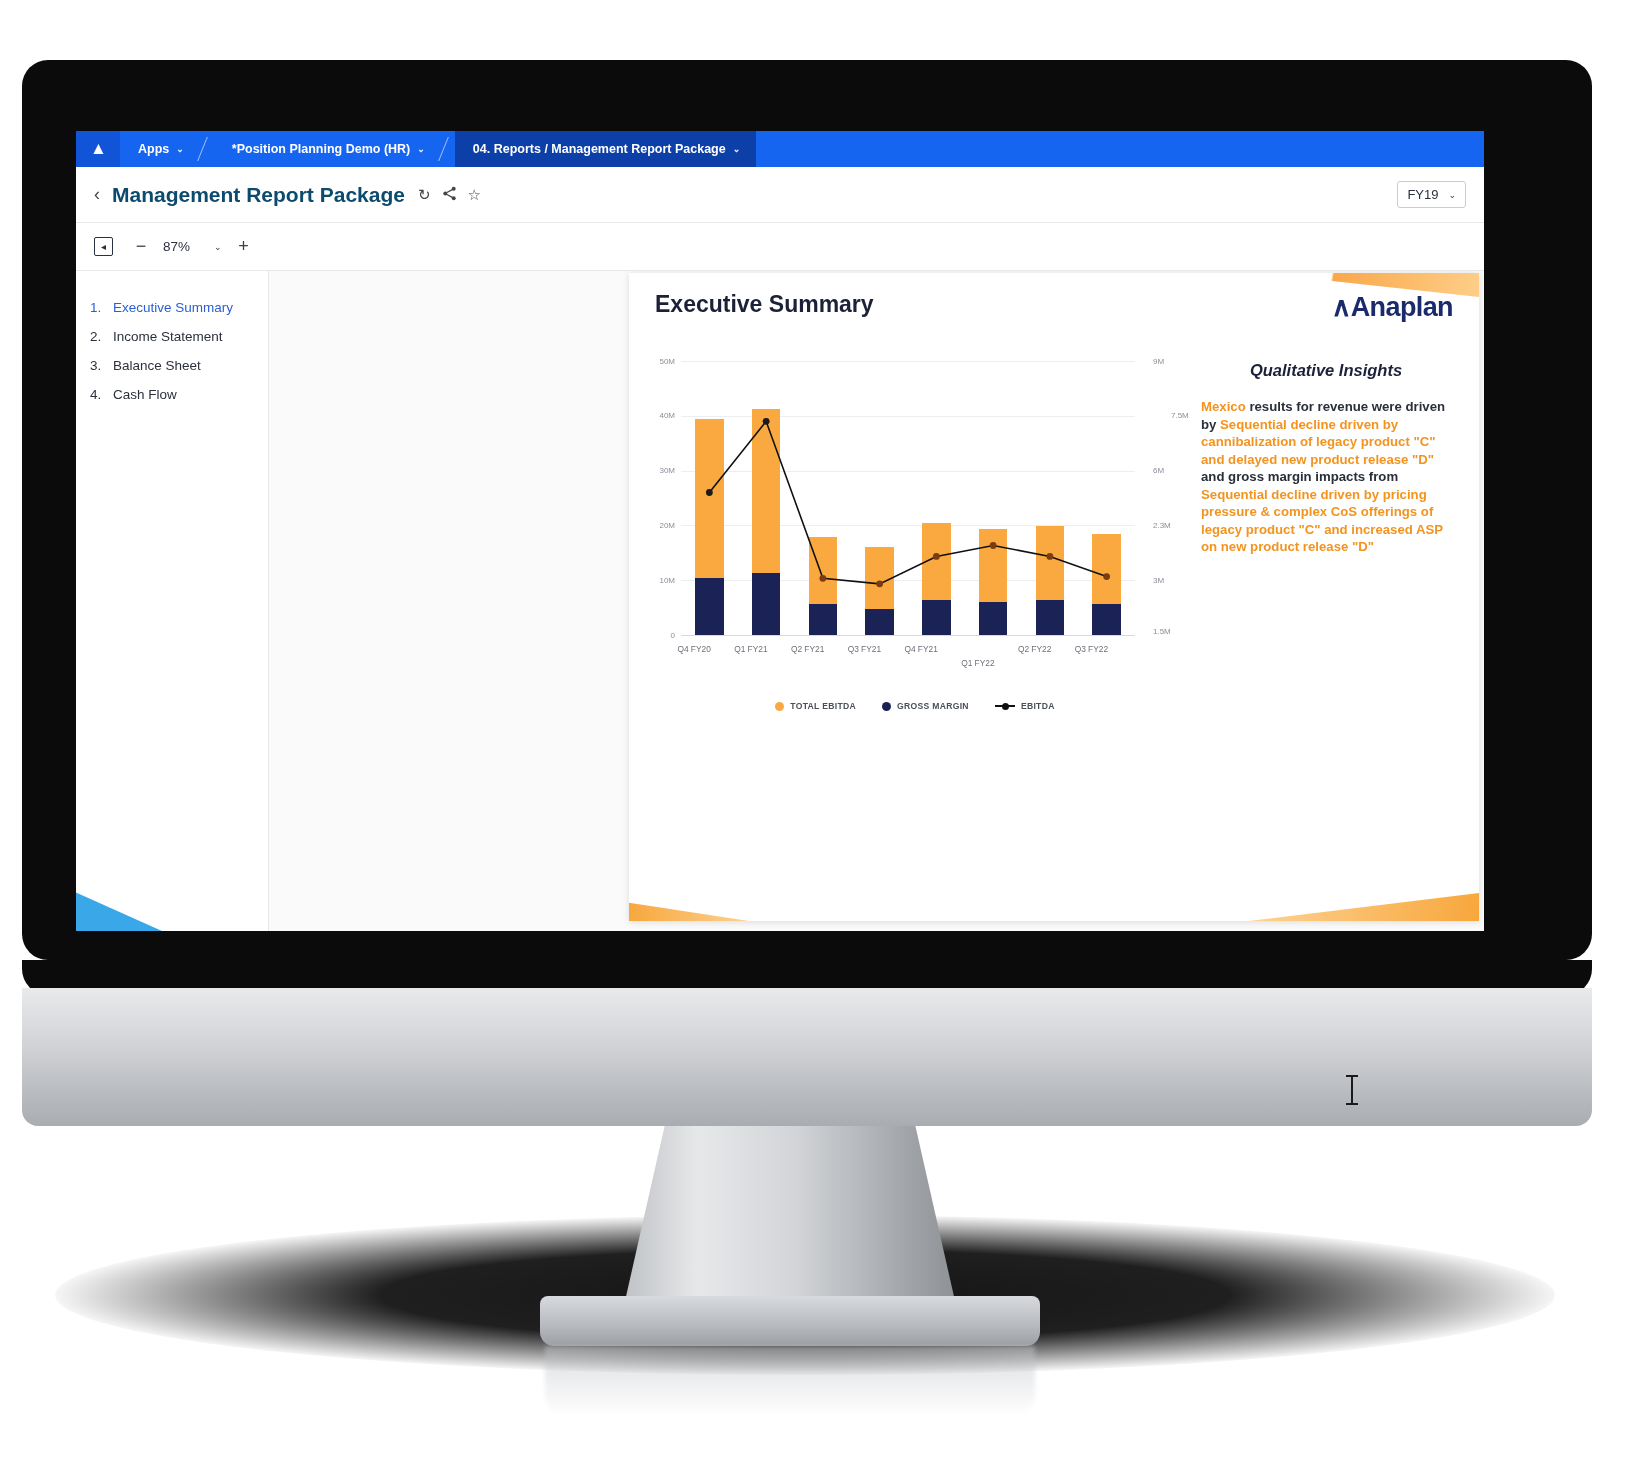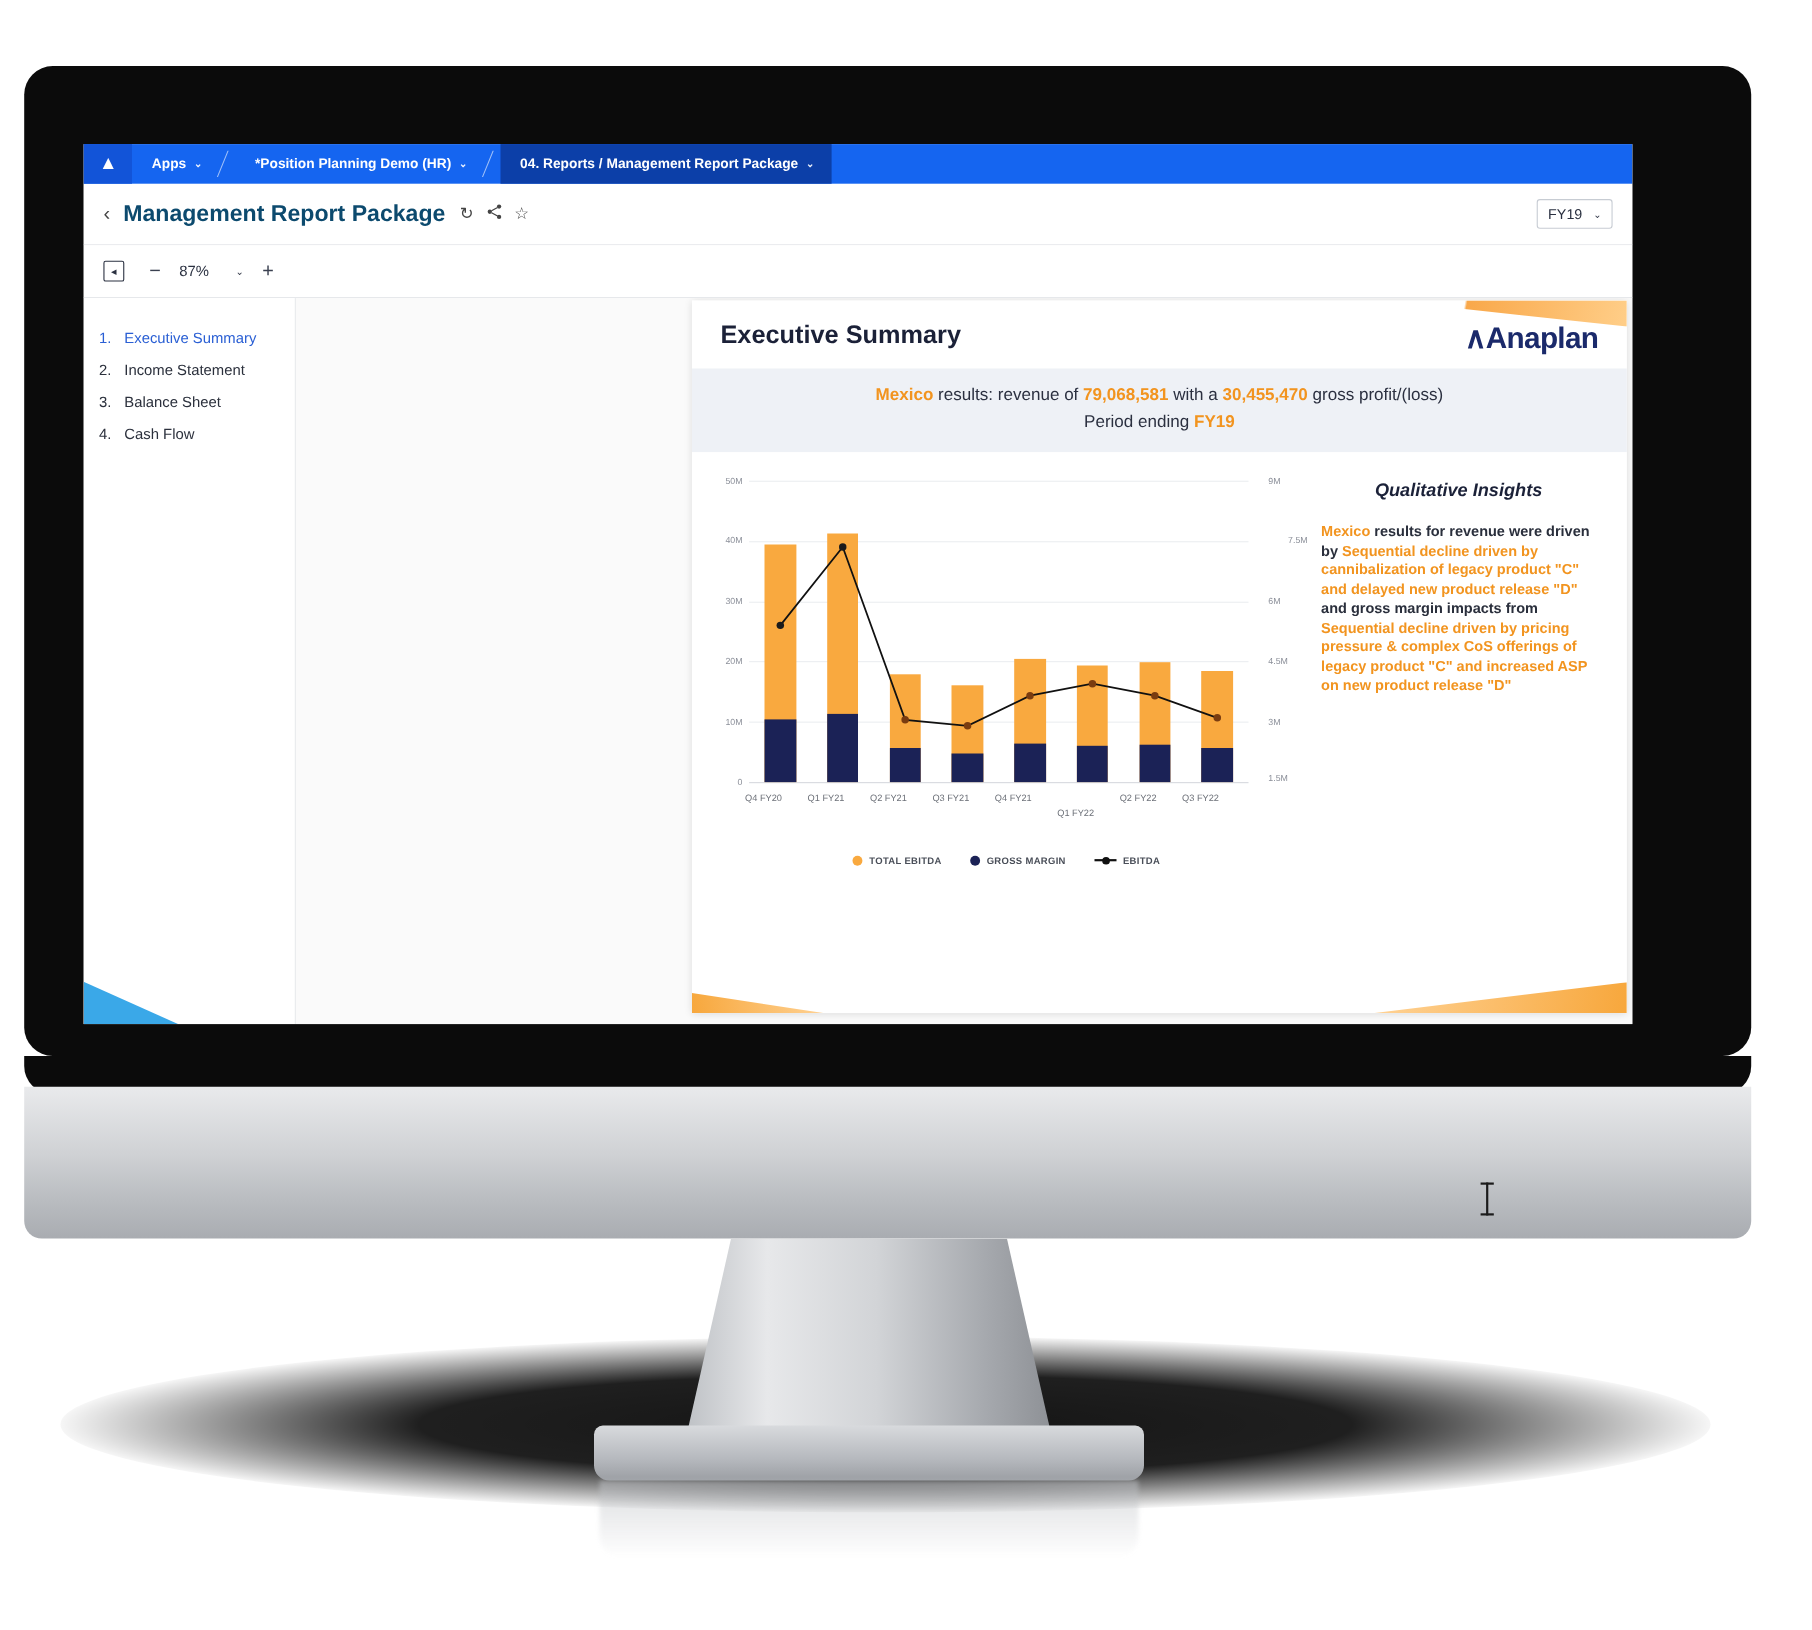--- a/index.html
+++ b/index.html
@@ -332,28 +332,20 @@
       <div id="report-page">
 
         <div id="report-header">
           <div id="header-swoosh"></div>
           <span id="report-title">Executive Summary</span>
           <span id="anaplan-brand">
             <span id="brand-a">∧</span><span>Anaplan</span>
           </span>
         </div>
 
-        <div id="subtitle-band">
-          <div>
-            <span class="hl">Mexico</span><span> results: revenue of </span><span class="hl">79,068,581</span><span> with a </span><span class="hl">30,455,470</span><span> gross profit/(loss)</span>
-          </div>
-          <div>
-            <span>Period ending </span><span class="hl">FY19</span>
-          </div>
-        </div>
 
         <div id="report-body">
 
           <div id="chart-wrap">
 
             <div id="chart-legend">
                 <div class="lg-item">
                   <span class="lg-dot" style="background: rgb(249, 169, 63);"></span>
                   <span>TOTAL EBITDA</span>
                 </div>
@@ -372,21 +364,21 @@
               <div class="gridline" style="left: 46px; top: 176.4px; width: 454px;"></div>
               <div class="y-label" style="left: 6px; top: 171.9px;">20M</div>
               <div class="gridline" style="left: 46px; top: 121.6px; width: 454px;"></div>
               <div class="y-label" style="left: 6px; top: 117.1px;">30M</div>
               <div class="gridline" style="left: 46px; top: 66.8px; width: 454px;"></div>
               <div class="y-label" style="left: 6px; top: 62.3px;">40M</div>
               <div class="gridline" style="left: 46px; top: 12px; width: 454px;"></div>
               <div class="y-label" style="left: 6px; top: 7.5px;">50M</div>
               <div class="y-label right" style="left: 518px; top: 278px;">1.5M</div>
               <div class="y-label right" style="left: 518px; top: 226.7px;">3M</div>
-              <div class="y-label right" style="left: 518px; top: 171.9px;">4.5M</div>
+              <div class="y-label right" style="left: 518px; top: 171.9px;">2.3M</div>
               <div class="y-label right" style="left: 518px; top: 117.1px;">6M</div>
               <div class="y-label right" style="left: 536px; top: 62.3px;">7.5M</div>
               <div class="y-label right" style="left: 518px; top: 7.5px;">9M</div>
               <div class="axis-base" style="left: 46px; top: 286px; width: 454px;"></div>
               <div class="bar-group" style="left: 60.1875px; width: 28.375px; height: 216.46px; top: 69.54px;">
                 <div class="bar-rev" style="height: 100%; background: rgb(249, 169, 63);"></div>
                 <div class="bar-gm" style="height: 56.992px; background: rgb(27, 34, 86);"></div>
               </div>
               <div class="x-label" style="left: 42.375px; top: 295px; width: 64px;">Q4 FY20</div>
               <div class="bar-group" style="left: 116.938px; width: 28.375px; height: 226.324px; top: 59.676px;">

